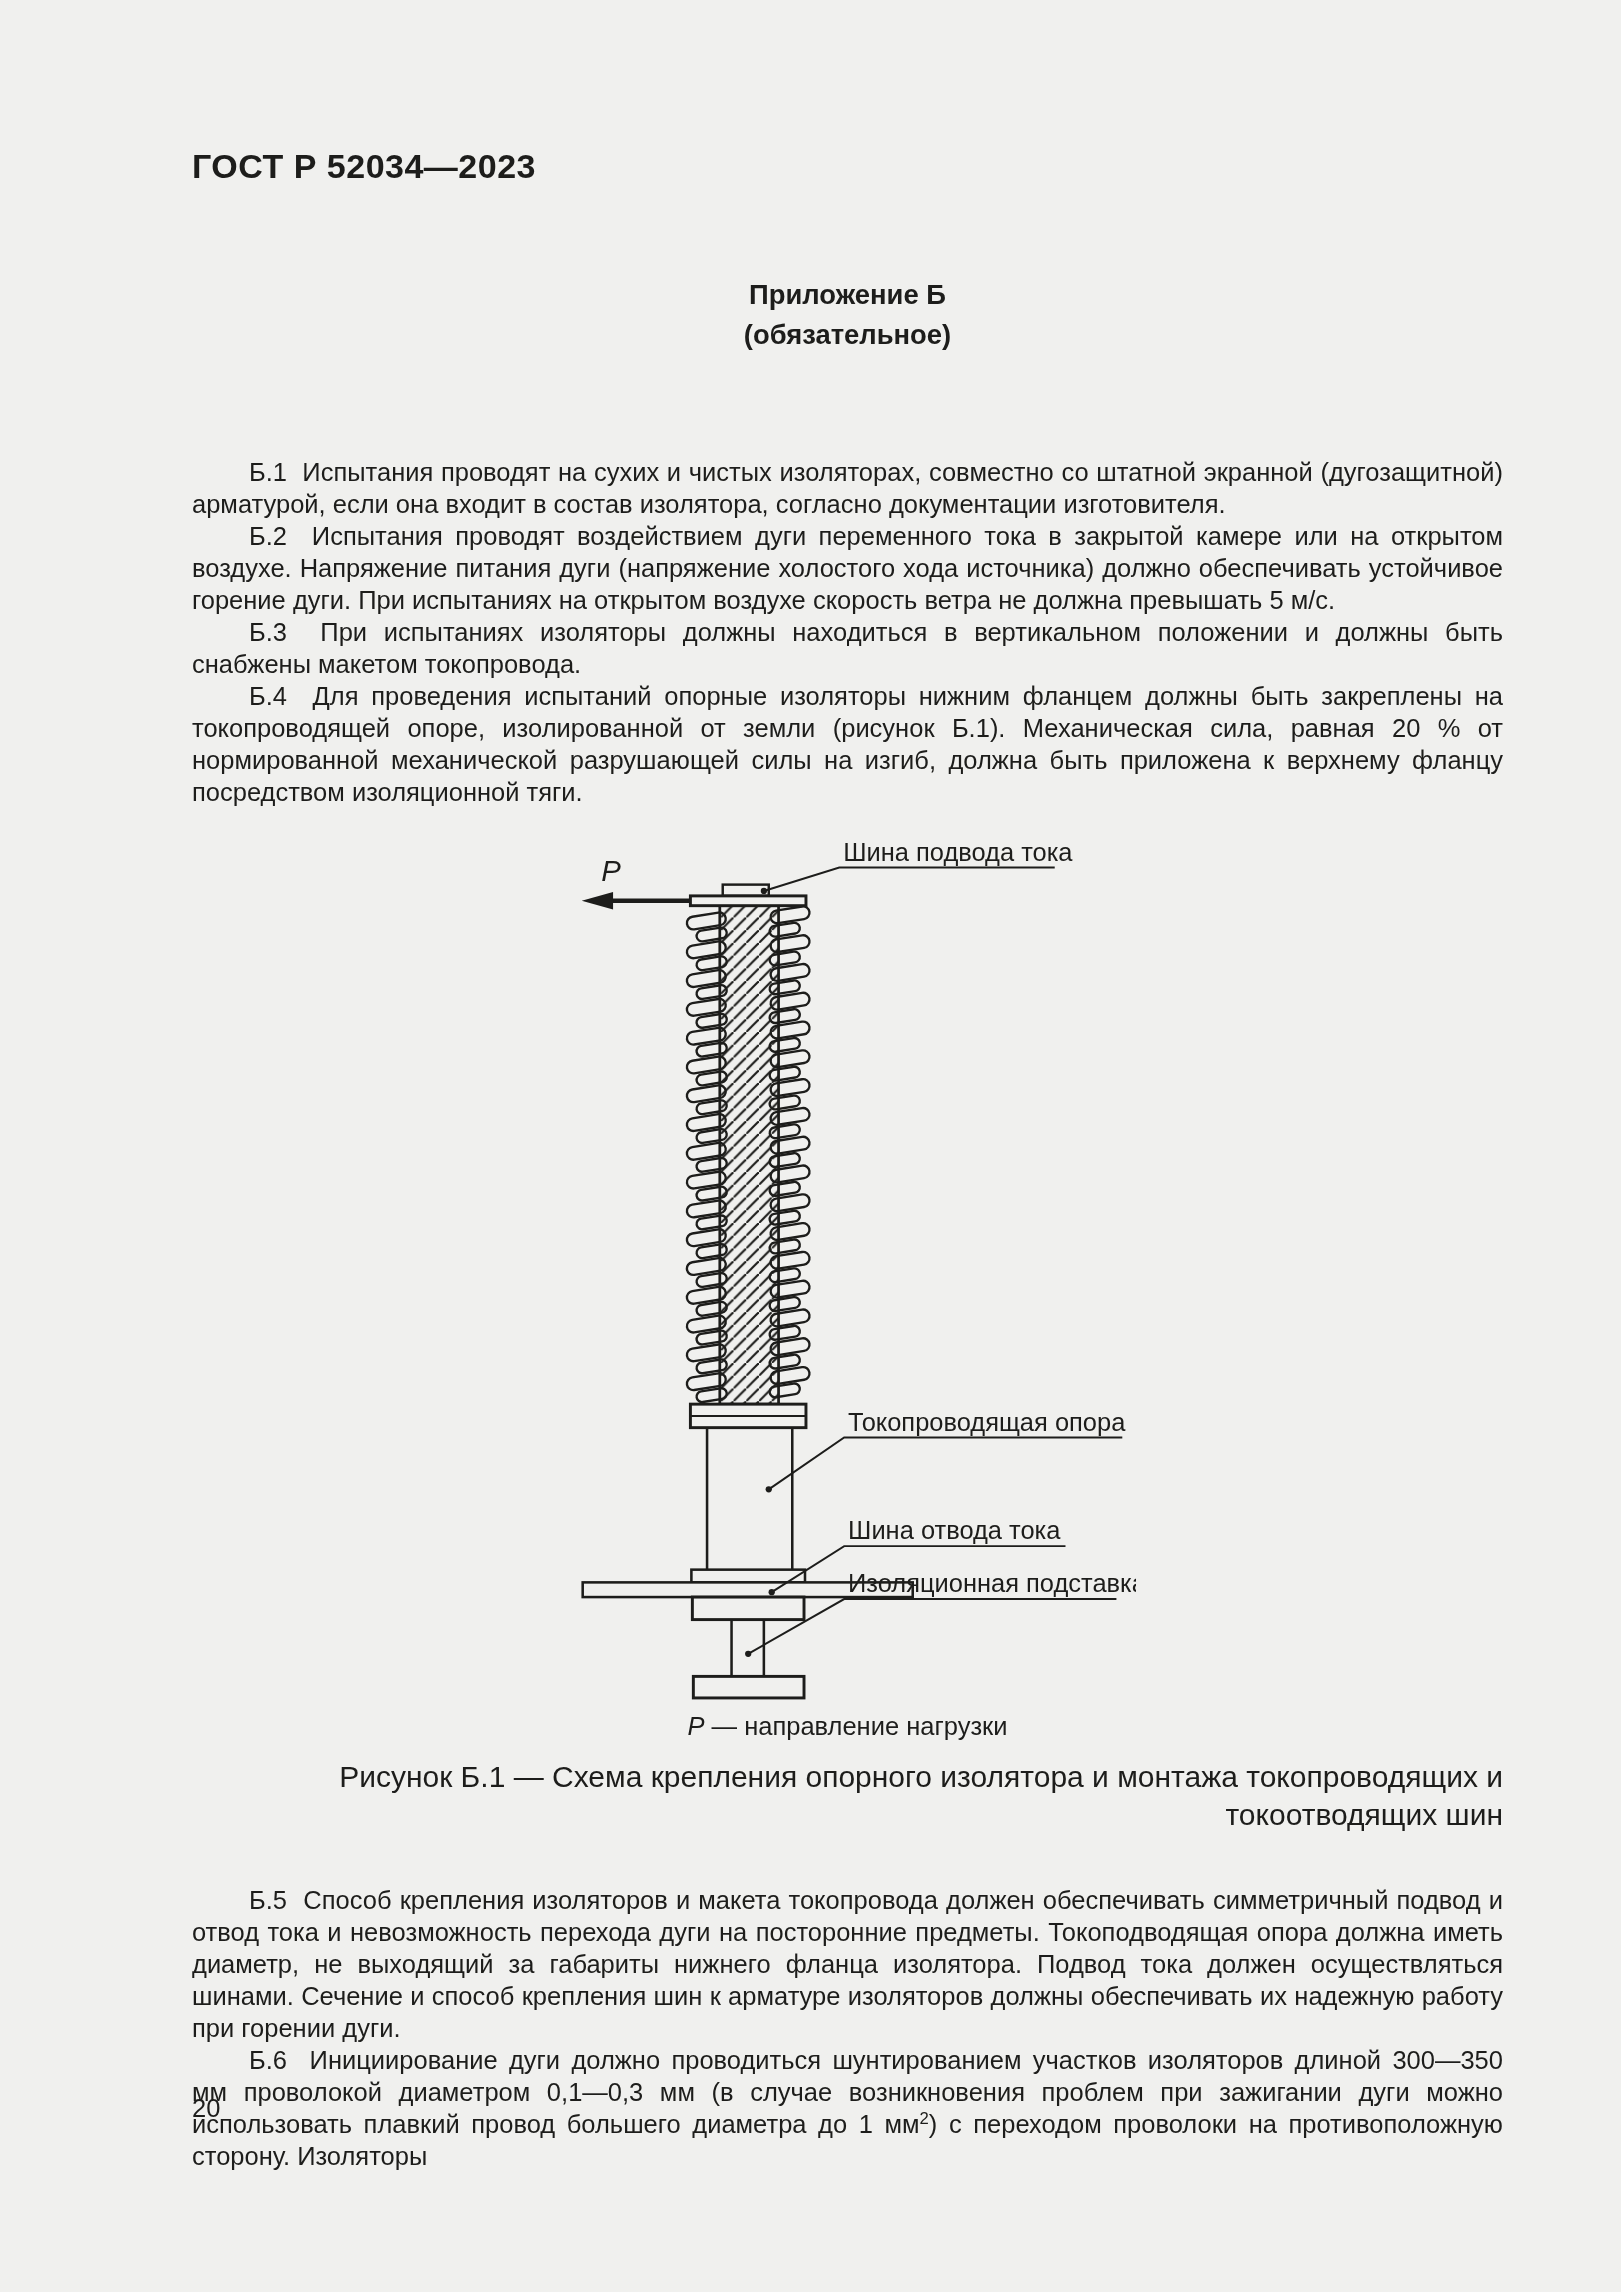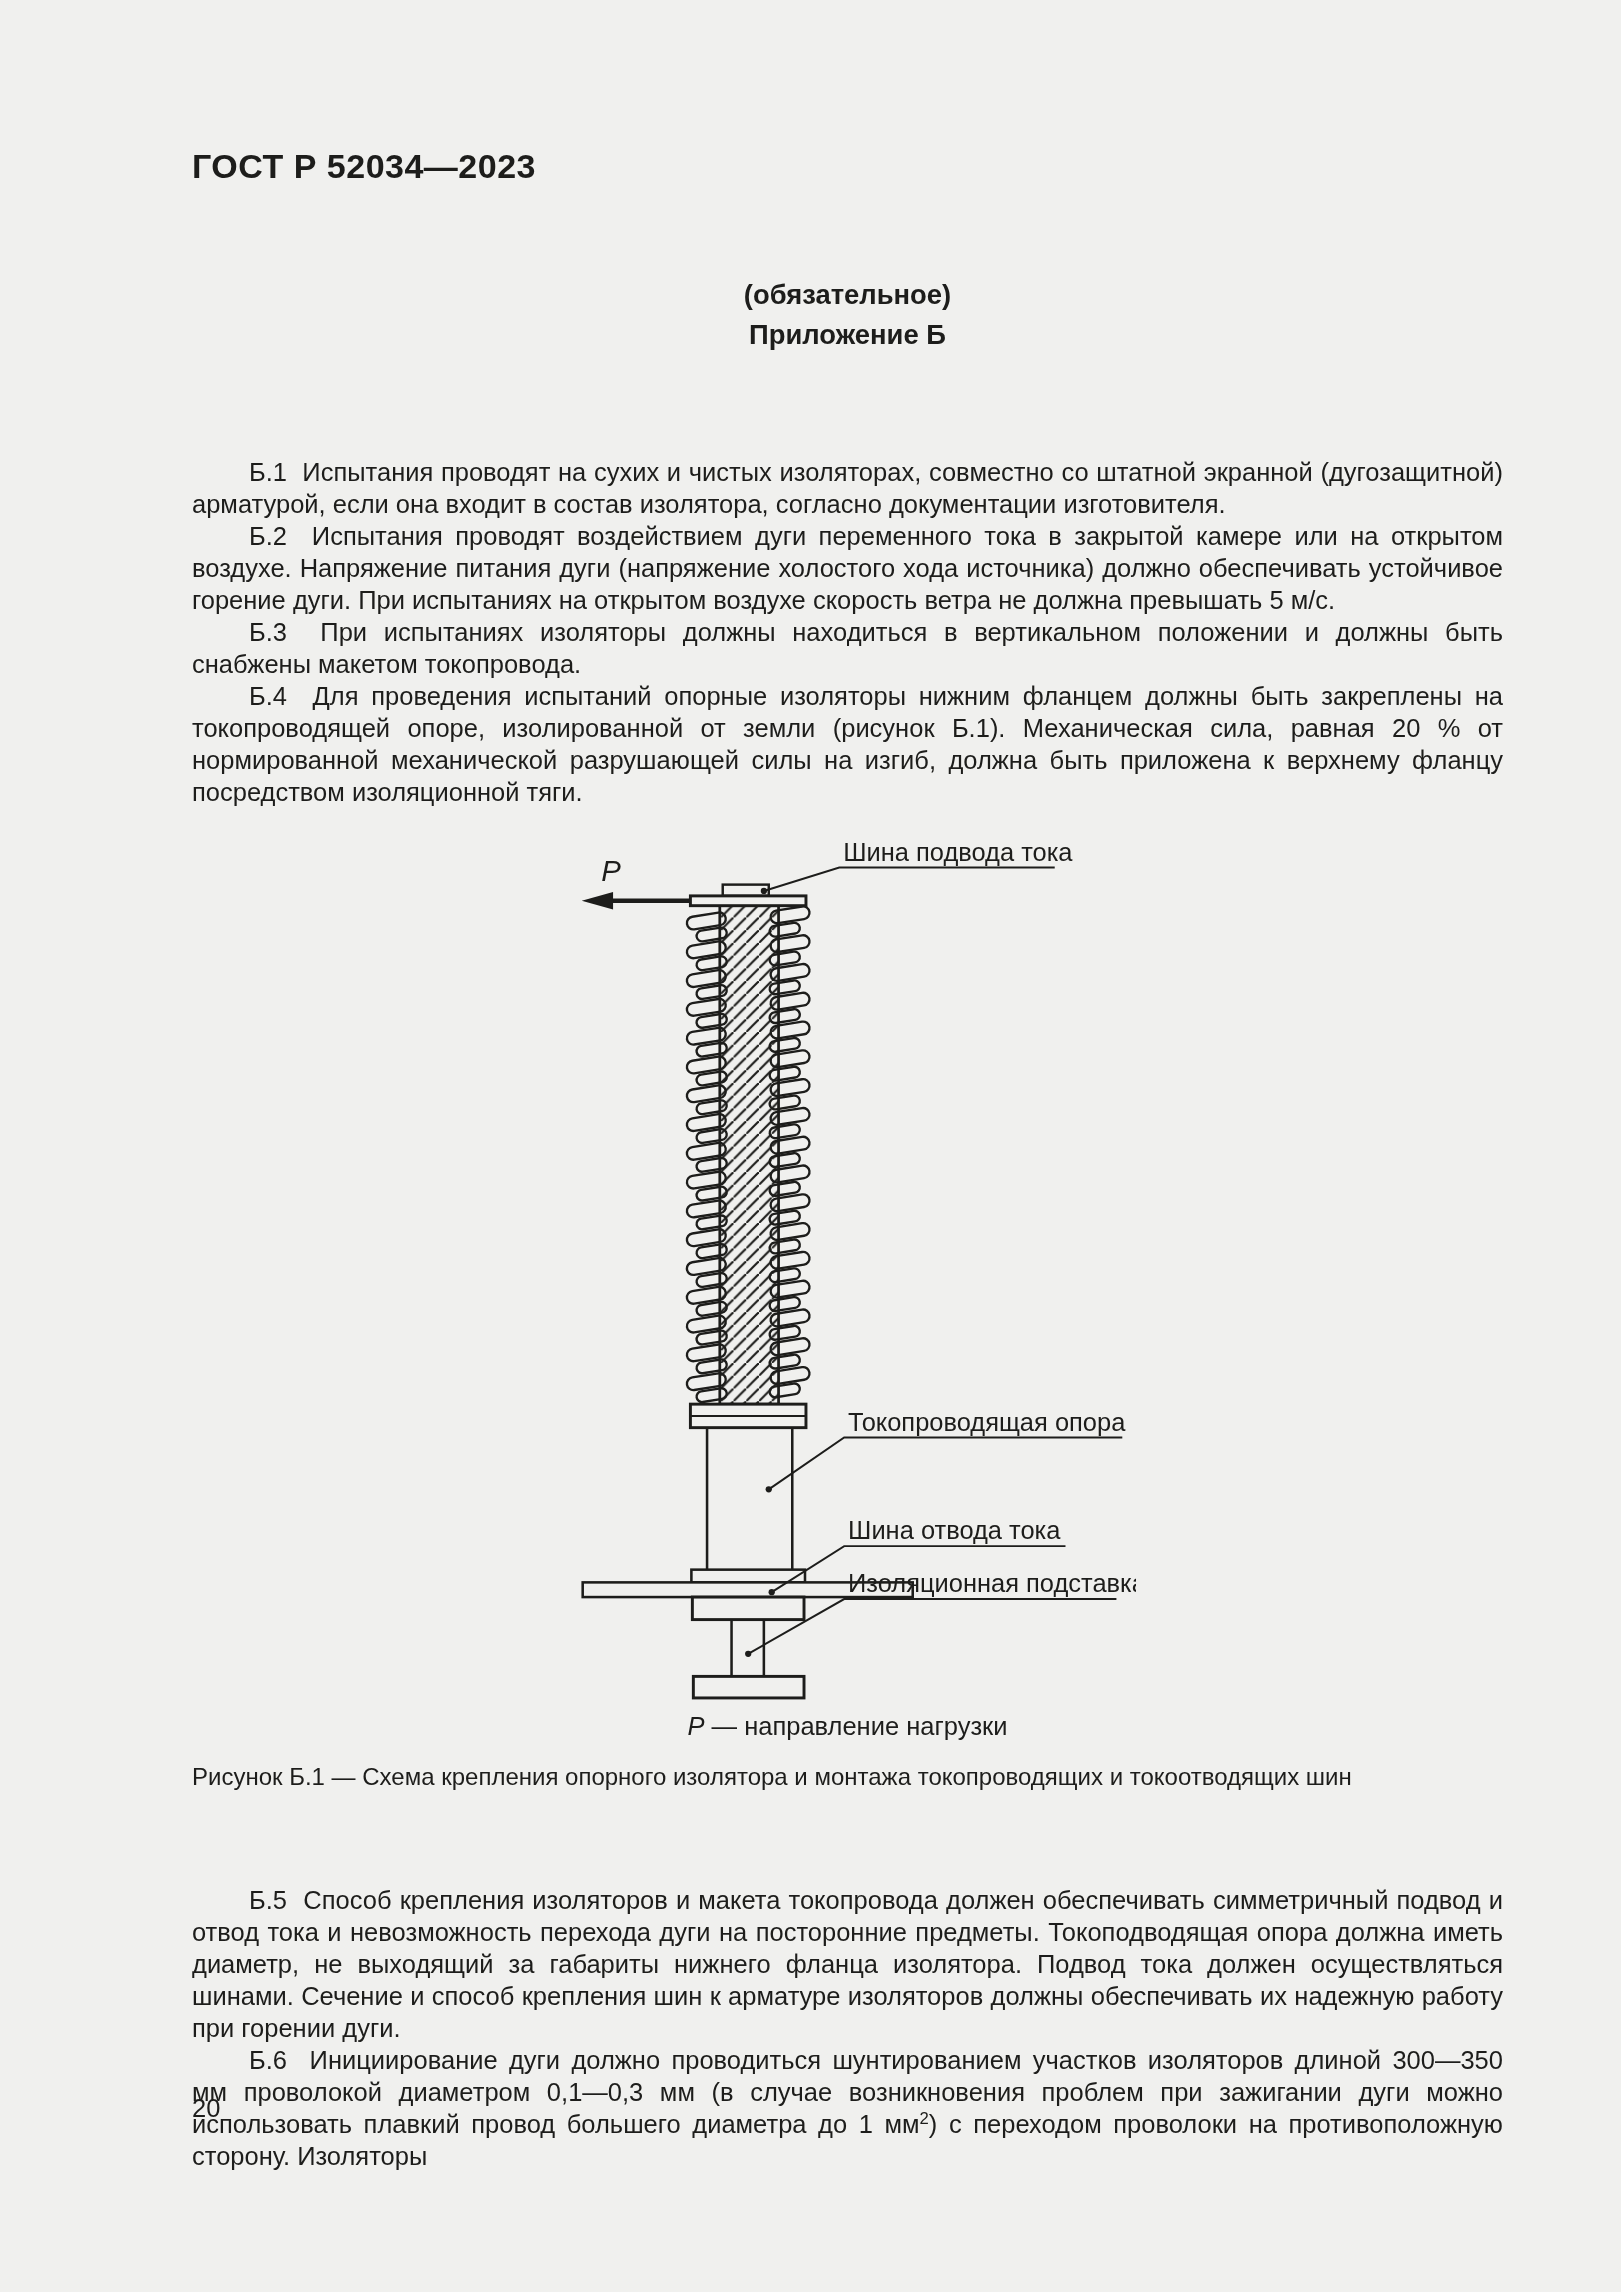--- a/index.html
+++ b/index.html
@@ -35,36 +35,36 @@
   .fig{position:absolute;left:568px;top:828px;}
   .fig text{font-size:26px;fill:#1d1d1b;}
   .fig .force{font-size:30px;font-style:italic;}
   .note{
     position:absolute;left:192px;top:1712px;width:1311px;
     text-align:center;font-size:25.5px;
   }
   .note .sym{font-style:italic;}
   .caption{
     position:absolute;left:192px;top:1758px;width:1311px;
-    text-align:left;font-size:24px;line-height:38px;
+    text-align:right;font-size:30px;line-height:38px;
   }
   .pagenum{
     position:absolute;left:192px;top:2094px;font-size:25.5px;
   }
 </style>
 </head>
 <body>
 
 <div class="page">
 
   <div class="hdr">ГОСТ Р 52034—2023</div>
 
   <div class="appx">
+    <div>Приложение Б</div>
     <div>(обязательное)</div>
-    <div>Приложение Б</div>
   </div>
 
 
   <div class="tblock tb1">
     <p>Б.1&nbsp; Испытания проводят на сухих и чистых изоляторах, совместно со штатной экранной (дугозащитной) арматурой, если она входит в состав изолятора, согласно документации изготовителя.</p>
     <p>Б.2&nbsp; Испытания проводят воздействием дуги переменного тока в закрытой камере или на открытом воздухе. Напряжение питания дуги (напряжение холостого хода источника) должно обеспечивать устойчивое горение дуги. При испытаниях на открытом воздухе скорость ветра не должна превышать 5 м/с.</p>
     <p>Б.3&nbsp; При испытаниях изоляторы должны находиться в вертикальном положении и должны быть снабжены макетом токопровода.</p>
     <p>Б.4&nbsp; Для проведения испытаний опорные изоляторы нижним фланцем должны быть закреплены на токопроводящей опоре, изолированной от земли (рисунок Б.1). Механическая сила, равная 20 % от нормированной механической разрушающей силы на изгиб, должна быть приложена к верхнему фланцу посредством изоляционной тяги.</p>
   </div>
 

